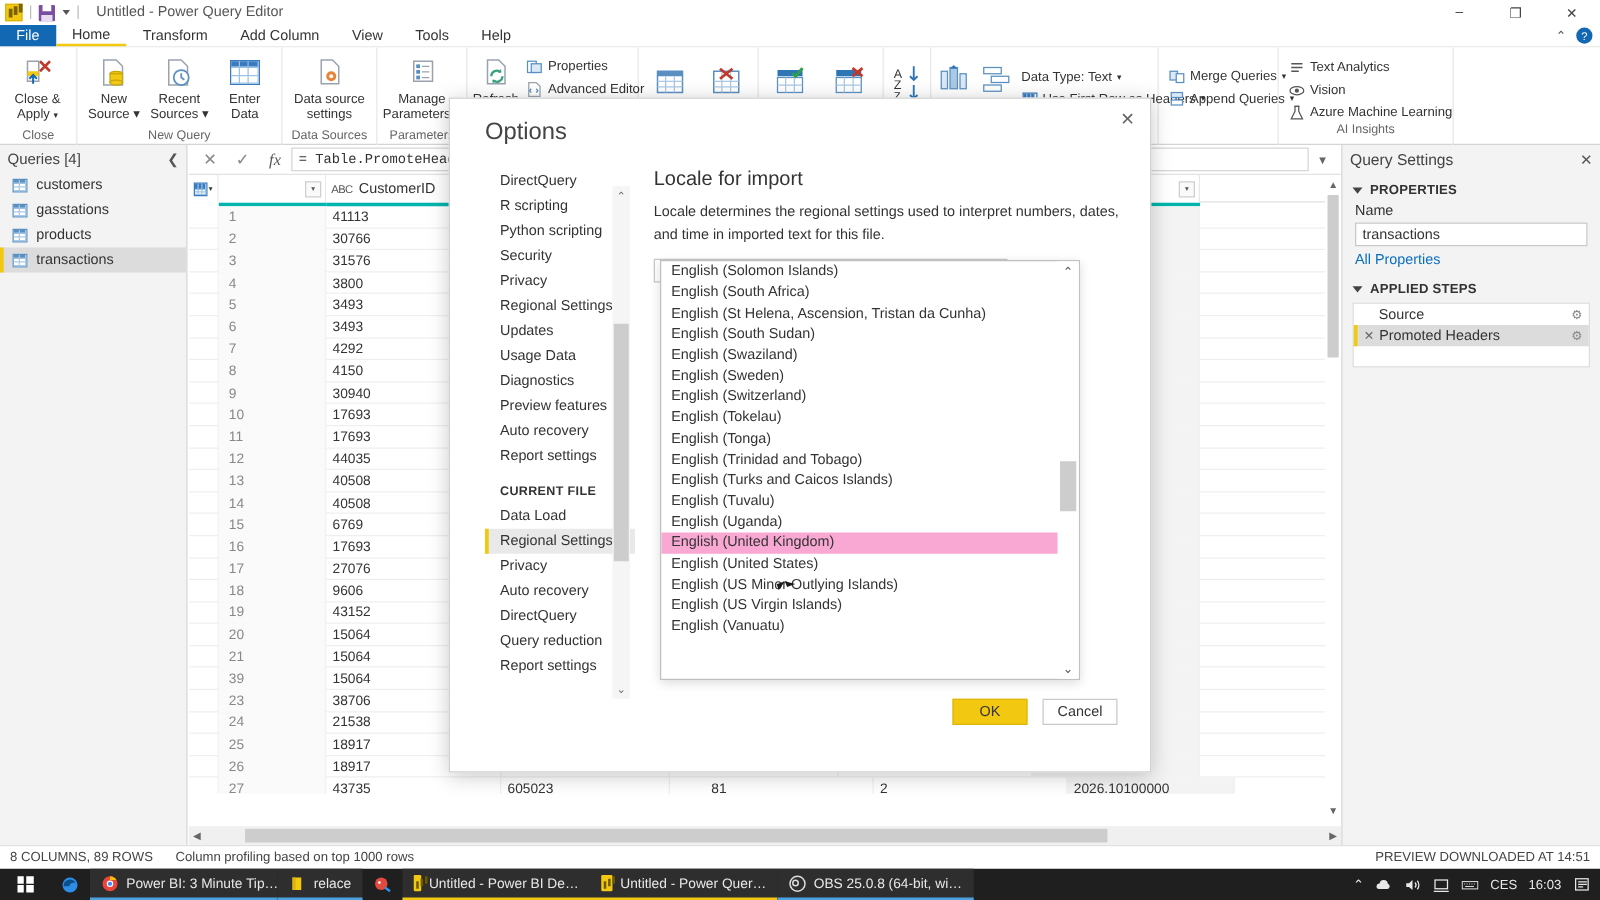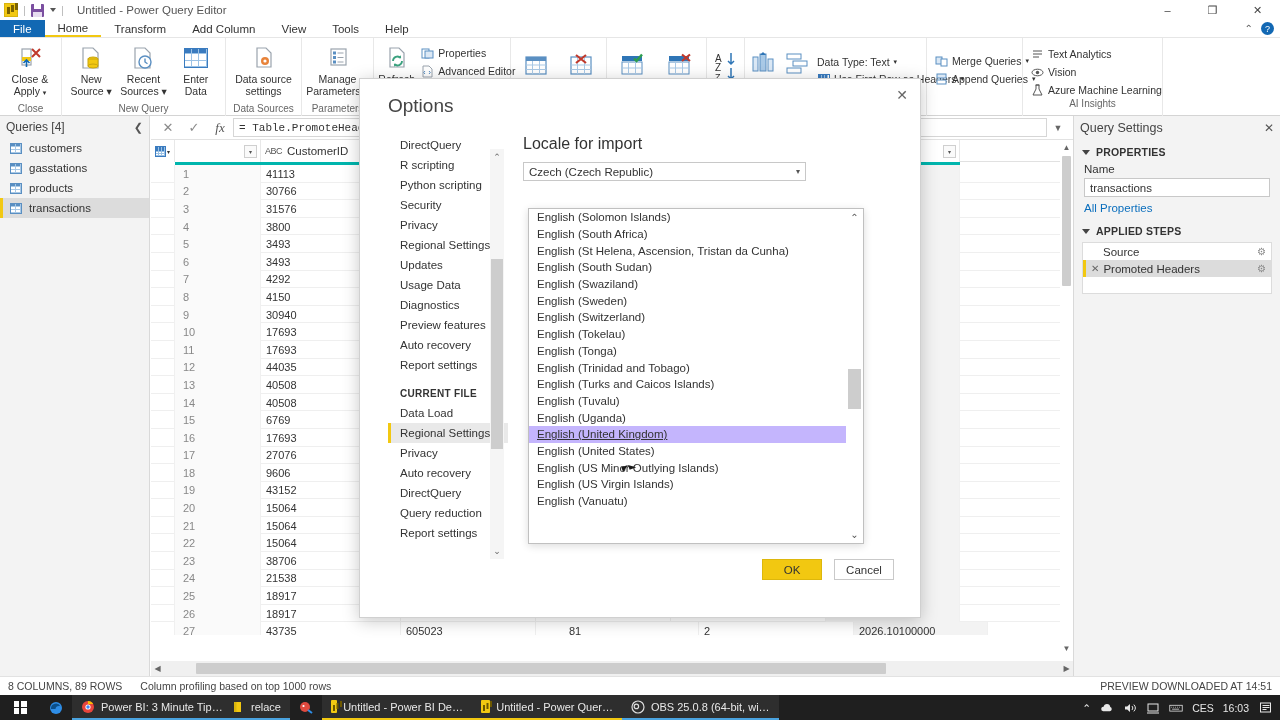--- a/index.html
+++ b/index.html
@@ -177,21 +177,21 @@
   .pane { position:absolute; left:163px; top:56px; width:380px; }
   .pane-h { font-size:16px; color:#333; font-weight:400; }
   .pane-p { font-size:11.5px; color:#333; line-height:1.55; margin-top:9px; }
   .combo { margin-top:9px; width:283px; height:19px; border:1px solid #c8c8c8; background:#fff;
     display:flex; align-items:center; padding:0 5px; font-size:11.5px; color:#333;}
   .combo-arrow { margin-left:auto; font-size:8px; color:#555; }
   .dd { position:absolute; left:5px; top:73px; width:336px; height:336px; background:#fff;
     border:1px solid #c0c0c0; box-shadow:0 2px 8px rgba(0,0,0,.14); }
   .dd-list { position:absolute; left:0; top:0; width:318px; height:334px; overflow:hidden; }
   .dd-item { height:16.7px; display:flex; align-items:center; padding-left:8px; font-size:11.5px; color:#333;}
-  .dd-item.hl { background:#c4b5fd;text-decoration:underline; }
+  .dd-item.hl { background:#f9a8d4; }
   .dd-scroll{ position:absolute; right:0; top:0; width:17px; height:334px; background:#fff; }
   .dd-thumb{ position:absolute; left:2px; width:13px; background:#cdcdcd;}
   .dd-arr{ position:absolute; left:0; width:17px;height:17px;display:flex;align-items:center;justify-content:center;
     color:#555;font-size:10px;}
   .modal-btns { position:absolute; right:26px; bottom:37px; display:flex; gap:12px; }
   .btn { width:60px; height:21px; display:flex; align-items:center; justify-content:center;
     font-size:11.5px; border:1px solid #c9c9c9; background:#fff; color:#333;}
   .btn.primary { background:#f2c811; border-color:#ddb70c; }
   .cursor { position:absolute; left:622px; top:466px; width:0;height:0; z-index:50;
     border-left:7px solid #1a1a1a; border-bottom:5px solid transparent; border-top:0;
@@ -861,21 +861,21 @@
             <div class="gcell" style="width: 24px;"></div>
             <div class="gcell gnum" style="width: 86px;">21</div>
             <div class="gcell" style="width: 140px;">15064</div>
             <div class="gcell" style="width: 135px;"></div>
             <div class="gcell" style="width: 135px;"></div>
             <div class="gcell" style="width: 155px;"></div>
             <div class="gcell last" style="width: 134px;">1801.26100000</div>
           </div>
           <div class="grow">
             <div class="gcell" style="width: 24px;"></div>
-            <div class="gcell gnum" style="width: 86px;">22</div>
+            <div class="gcell gnum" style="width: 86px;">39</div>
             <div class="gcell" style="width: 140px;">15064</div>
             <div class="gcell" style="width: 135px;"></div>
             <div class="gcell" style="width: 135px;"></div>
             <div class="gcell" style="width: 155px;"></div>
             <div class="gcell last" style="width: 134px;">1061.52200000</div>
           </div>
           <div class="grow">
             <div class="gcell" style="width: 24px;"></div>
             <div class="gcell gnum" style="width: 86px;">23</div>
             <div class="gcell" style="width: 140px;">38706</div>
@@ -994,20 +994,21 @@
         <div class="nav-item">Report settings</div>
       </div>
     <div class="nav-scroll">
       <div class="nav-arrow" style="top:0">⌃</div>
       <div class="nav-thumb" style="top:110px;height:190px"></div>
       <div class="nav-arrow" style="bottom:0">⌄</div>
     </div>
 
     <div class="pane">
       <div class="pane-h">Locale for import</div>
+      <div class="pane-p">Locale determines the regional settings used to interpret numbers, dates, and time in imported text for this file.</div>
       <div class="combo">
         <span>Czech (Czech Republic)</span>
         <span class="combo-arrow">▾</span>
       </div>
 
       <div class="dd">
         <div class="dd-list" id="dd-list">
             <div class="dd-item">English (Solomon Islands)</div>
             <div class="dd-item">English (South Africa)</div>
             <div class="dd-item">English (St Helena, Ascension, Tristan da Cunha)</div>

